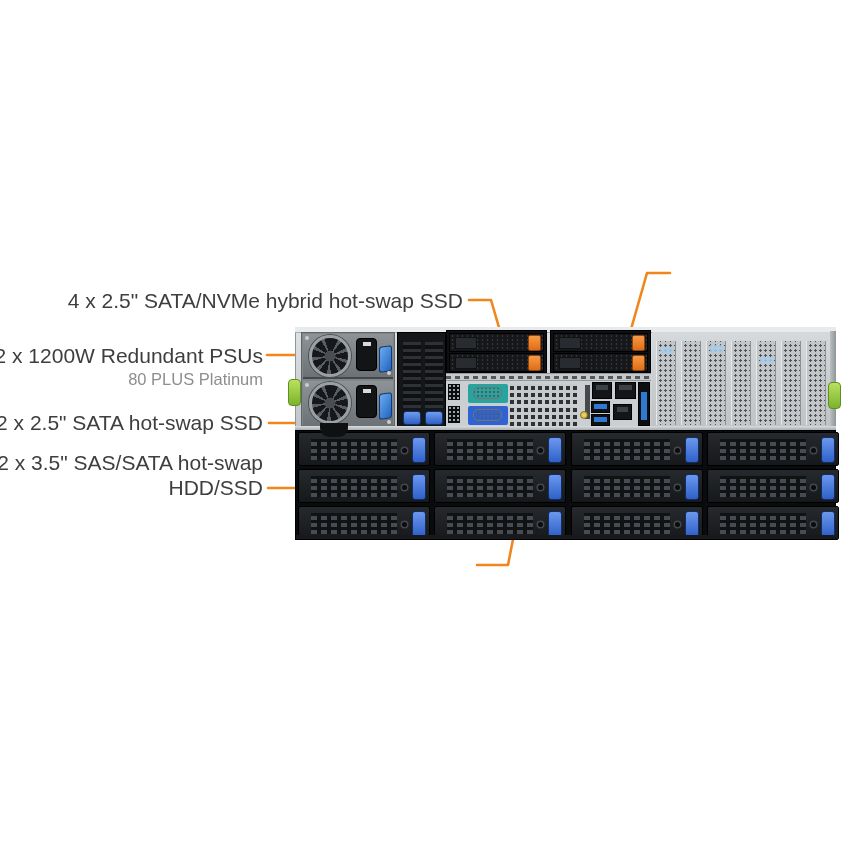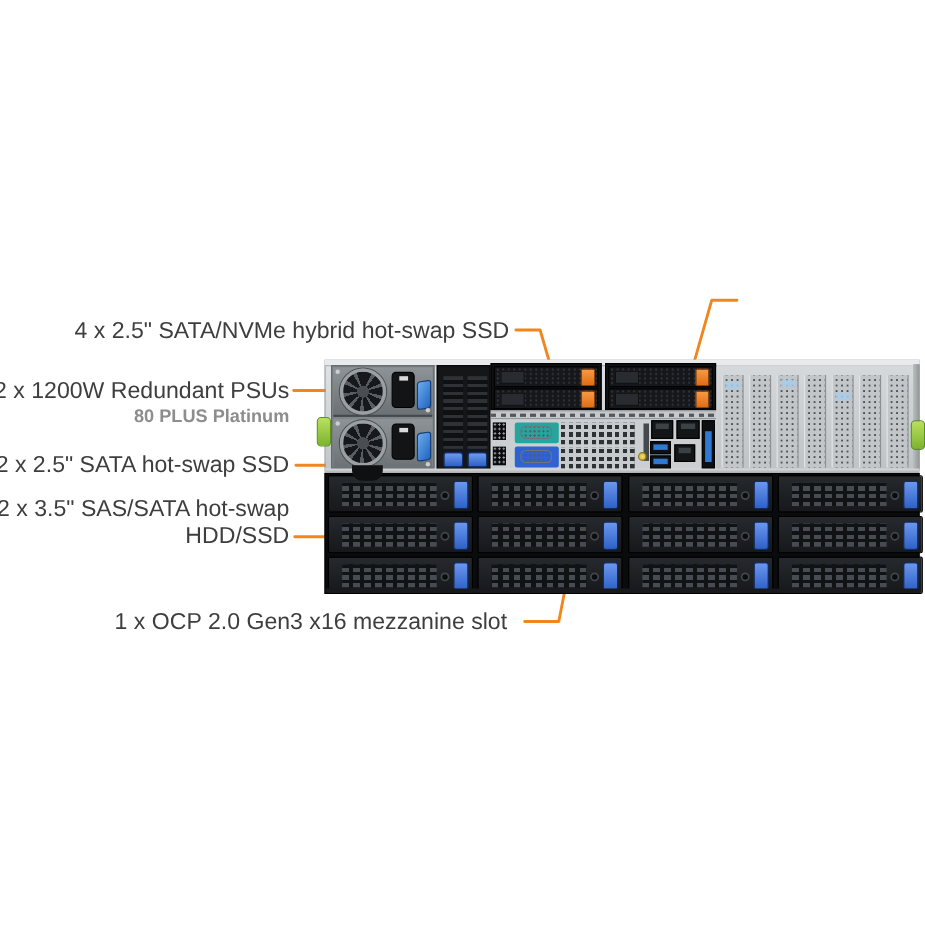--- a/index.html
+++ b/index.html
@@ -2,21 +2,21 @@
 <html><head>
 <meta charset="utf-8">
 <style>
   * { box-sizing: border-box; margin: 0; padding: 0; }
   body { background: #ffffff; font-family: "Liberation Sans", sans-serif; }
   .canvas { position: relative; width: 841px; height: 841px; background: #fff; overflow: hidden; }
 
   
   .lbl { position: absolute; font-size: 21px; line-height: 25px; color: #3e3e3e; white-space: nowrap; }
   .lbl.right-al { text-align: right; }
-  .sub { font-size: 16.5px; color: #8d8d8d; font-weight: bold; }
+  .sub { font-size: 16.5px; color: #8d8d8d; }
   #lbl-ssd4 { right: 378px; top: 288px; }
   #lbl-psu  { right: 578px; top: 343px; }
   #lbl-psu-sub { right: 578px; top: 367px; }
   #lbl-ssd2 { right: 578px; top: 410px; }
   #lbl-hdd  { right: 578px; top: 450px; }
   #lbl-ocp  { right: 380px; top: 553px; }
   #lbl-io   { left: 683px; top: 263px; line-height: 20.6px; }
 
   
   #callout-svg { position: absolute; left: 0; top: 0; width: 841px; height: 841px; pointer-events: none; }
@@ -159,21 +159,20 @@
   </svg>
 
   <div class="lbl" id="lbl-ssd4">4 x 2.5" SATA/NVMe hybrid hot-swap SSD</div>
   <div class="lbl" id="lbl-psu">2 x 1200W Redundant PSUs</div>
   <div class="lbl sub" id="lbl-psu-sub">80 PLUS Platinum</div>
   <div class="lbl" id="lbl-ssd2">2 x 2.5" SATA hot-swap SSD</div>
   <div class="lbl right-al" id="lbl-hdd">
     <div>12 x 3.5" SAS/SATA hot-swap</div>
     <div>HDD/SSD</div>
   </div>
-  <div class="lbl" id="lbl-ocp">1 x OCP 2.0 Gen3 x16 mezzanine slot</div>
 
   <div class="server">
     <div class="rear"></div>
     <div class="top-strip"></div>
 
     <div class="psu-module" id="psuModule">
         <div class="psu p1">
     <div class="fan"></div>
     <div class="inlet"></div>
     <div class="clip"></div>

